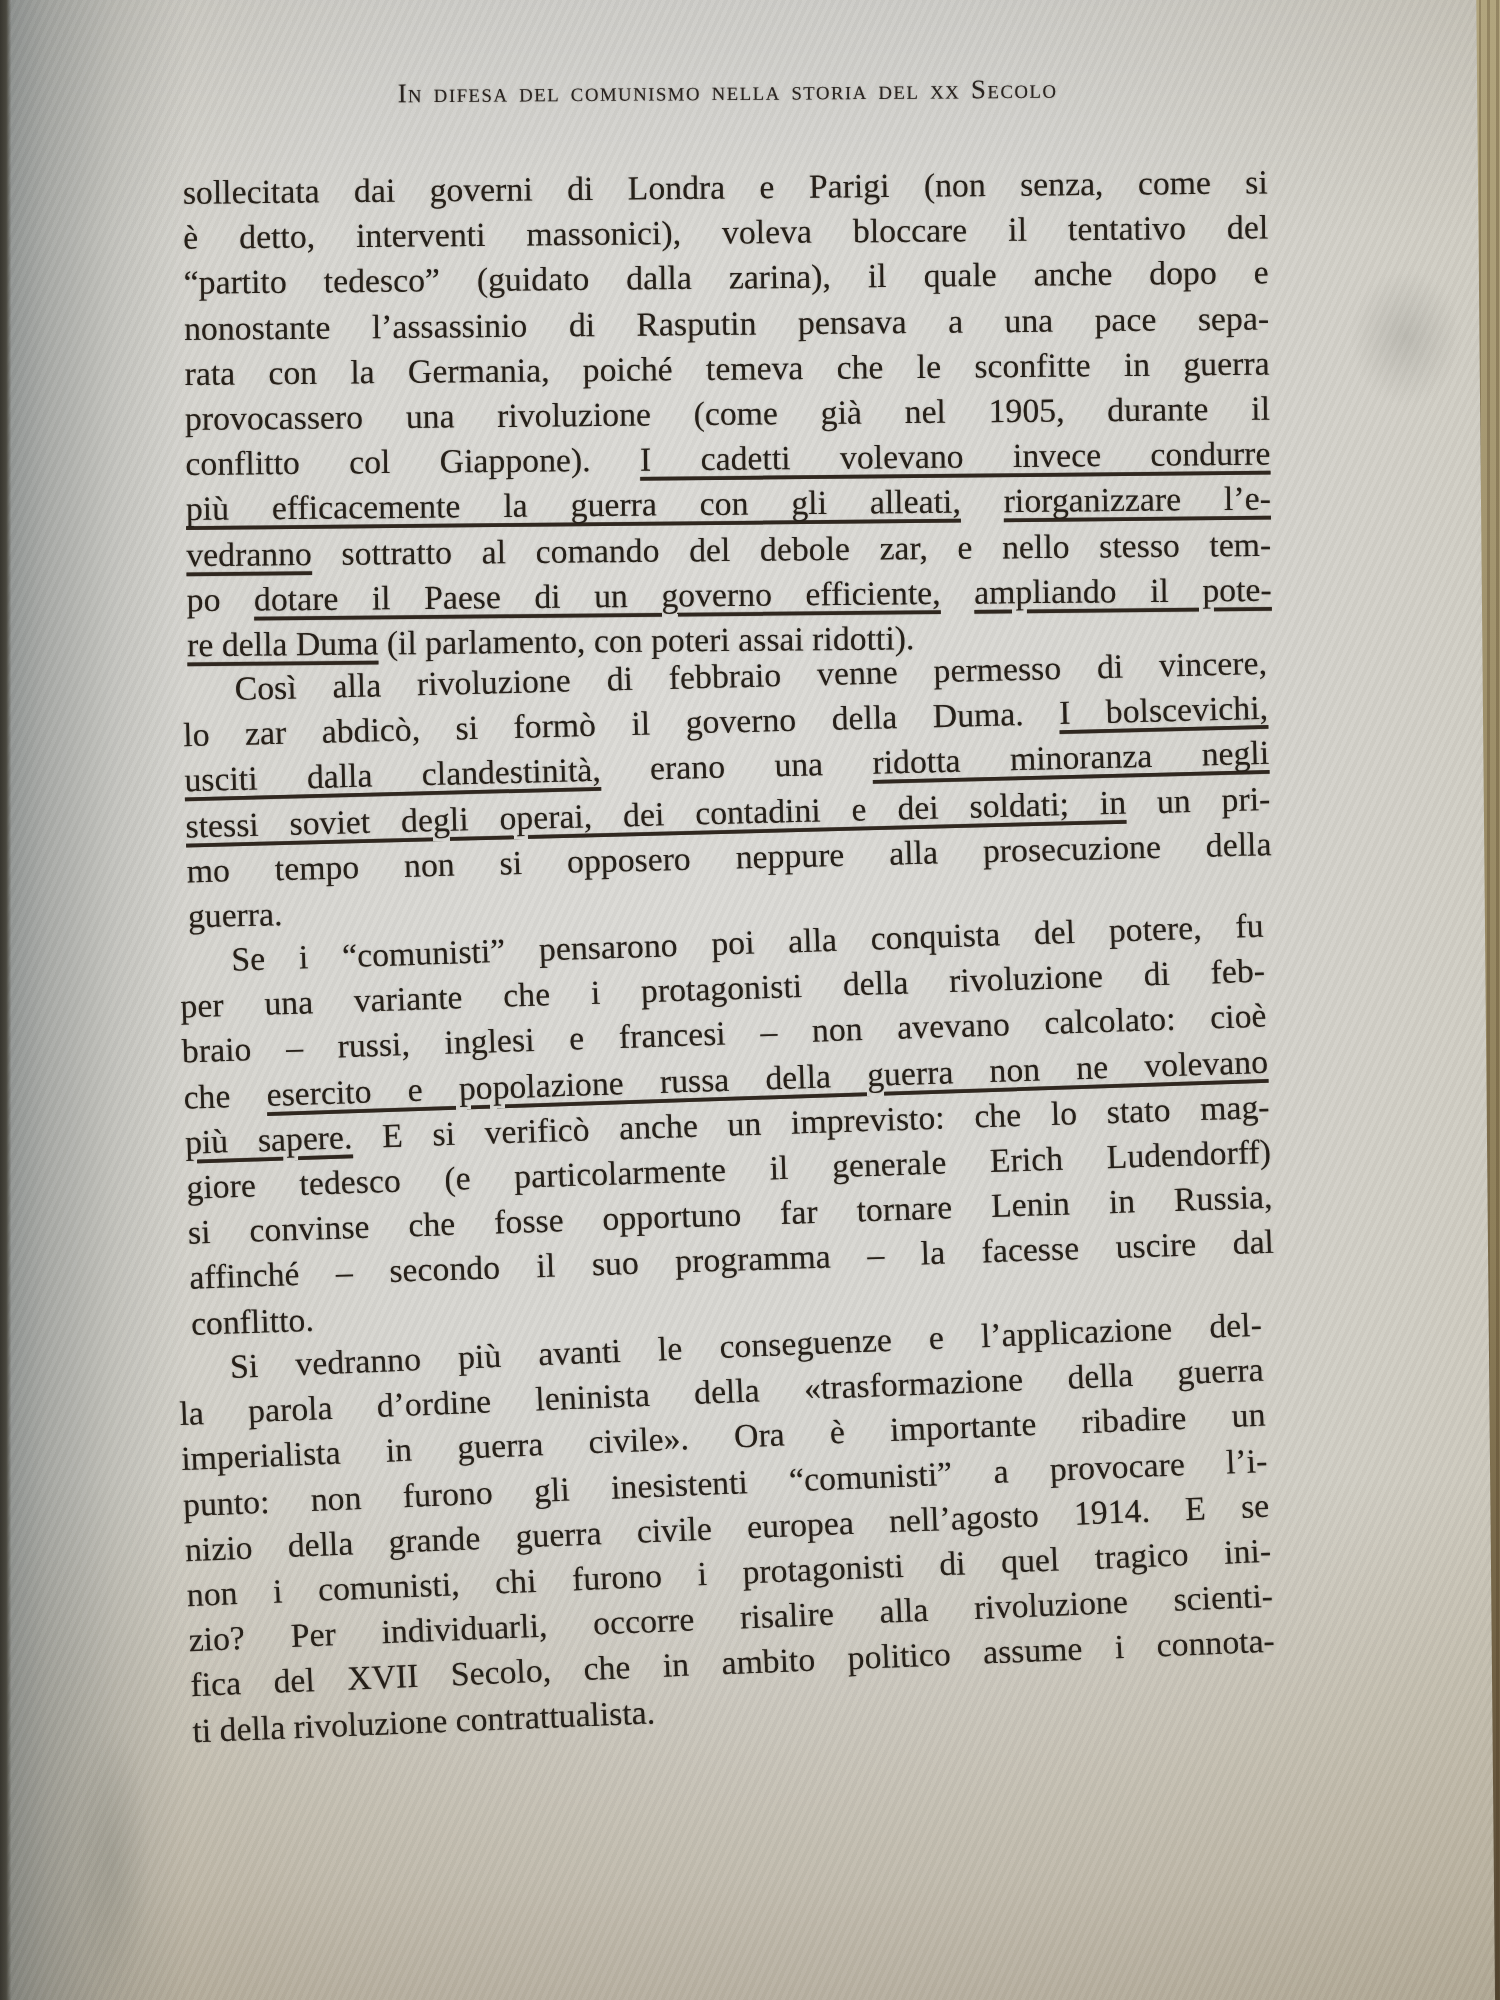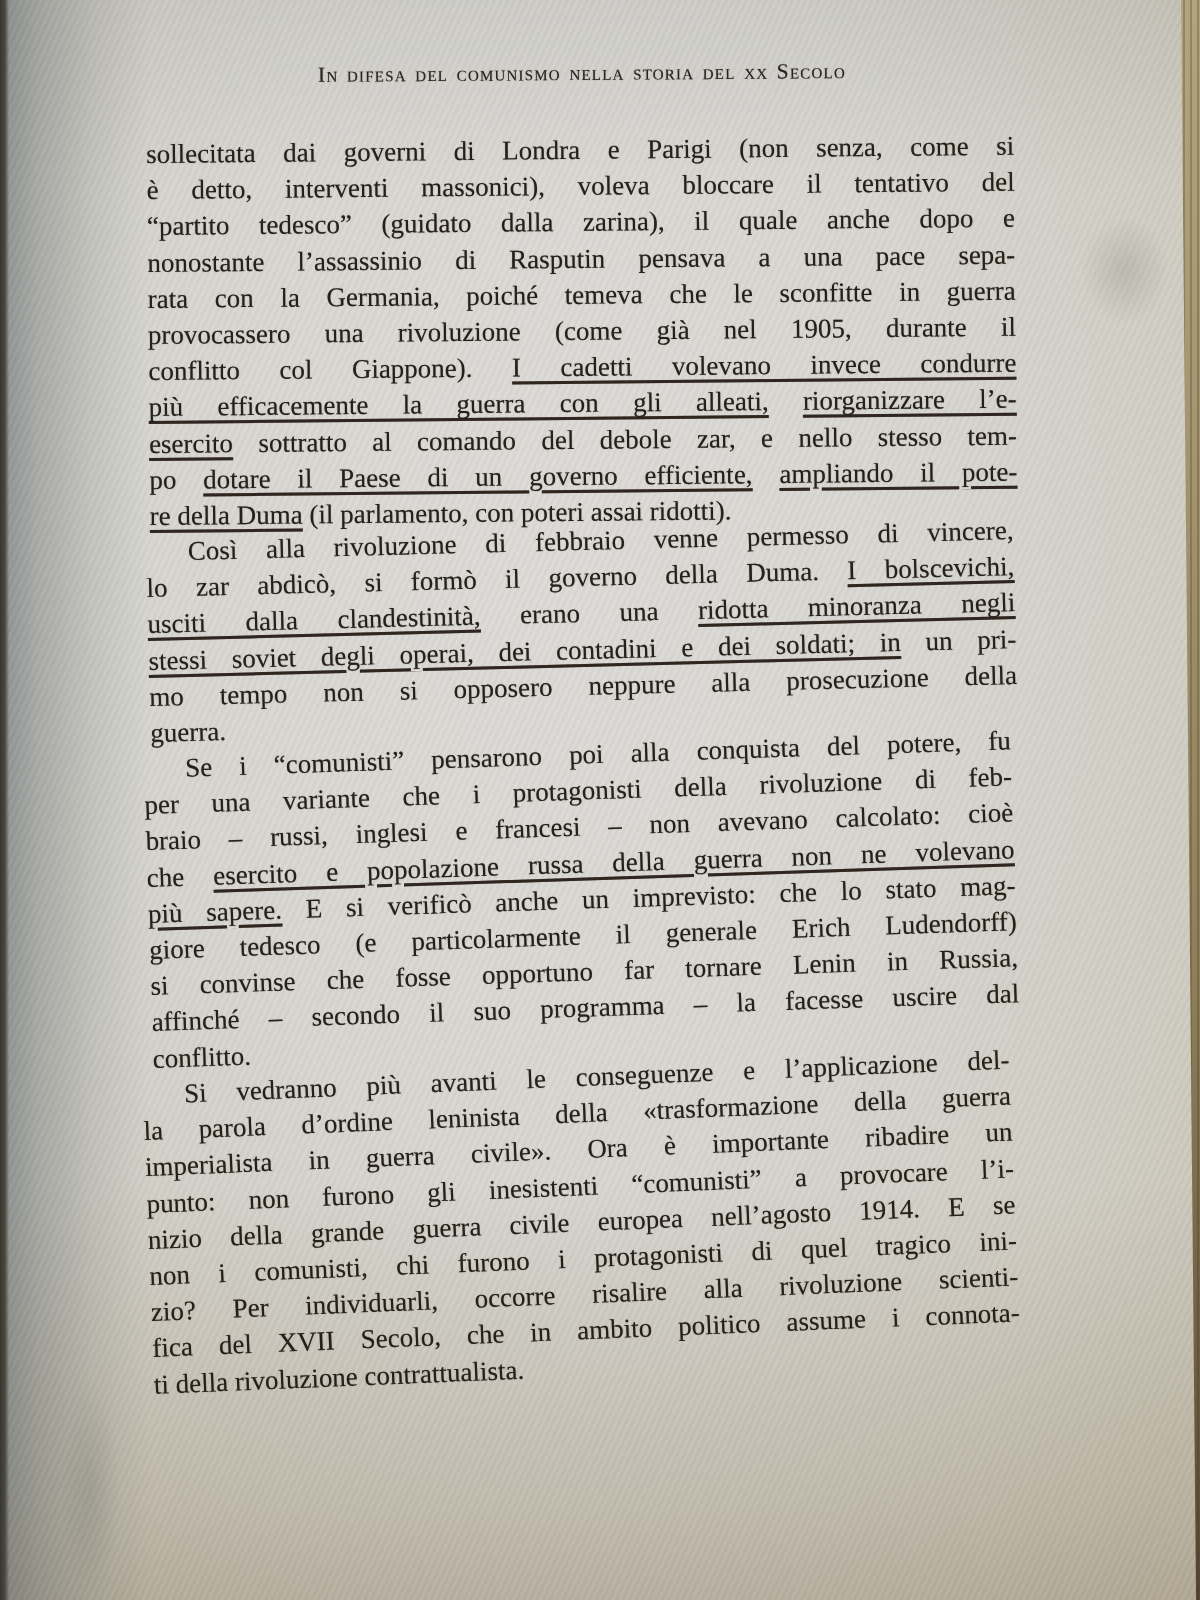--- a/index.html
+++ b/index.html
@@ -111,21 +111,21 @@
   <div class="text-col">
       <div class="para tilt-0">
         <div class="line"><span class="seg">sollecitata dai governi di Londra e Parigi (non senza, come si</span></div>
         <div class="line"><span class="seg">è detto, interventi massonici), voleva bloccare il tentativo del</span></div>
         <div class="line"><span class="seg">“partito tedesco” (guidato dalla zarina), il quale anche dopo e</span></div>
         <div class="line"><span class="seg">nonostante l’assassinio di Rasputin pensava a una pace sepa-</span></div>
         <div class="line"><span class="seg">rata con la Germania, poiché temeva che le sconfitte in guerra</span></div>
         <div class="line"><span class="seg">provocassero una rivoluzione (come già nel 1905, durante il</span></div>
         <div class="line"><span class="seg">conflitto col Giappone). </span><span class="seg-u">I cadetti volevano invece condurre</span></div>
         <div class="line"><span class="seg-u">più efficacemente la guerra con gli alleati,</span><span class="seg"> </span><span class="seg-u">riorganizzare l’e-</span></div>
-        <div class="line"><span class="seg-u">esercito</span><span class="seg"> sottratto al comando del debole zar, e nello stesso tem-</span></div>
+        <div class="line"><span class="seg-u">vedranno</span><span class="seg"> sottratto al comando del debole zar, e nello stesso tem-</span></div>
         <div class="line"><span class="seg">po </span><span class="seg-u">dotare il Paese di un governo efficiente,</span><span class="seg"> </span><span class="seg-u">ampliando il pote-</span></div>
         <div class="line end"><span class="seg-u">re della Duma</span><span class="seg"> (il parlamento, con poteri assai ridotti).</span></div>
       </div>
       <div class="para tilt-1">
         <div class="line indent"><span class="seg">Così alla rivoluzione di febbraio venne permesso di vincere,</span></div>
         <div class="line"><span class="seg">lo zar abdicò, si formò il governo della Duma. </span><span class="seg-u">I bolscevichi,</span></div>
         <div class="line"><span class="seg-u">usciti dalla clandestinità,</span><span class="seg"> erano una </span><span class="seg-u">ridotta minoranza negli</span></div>
         <div class="line"><span class="seg-u">stessi soviet degli operai, dei contadini e dei soldati; in</span><span class="seg"> un pri-</span></div>
         <div class="line"><span class="seg">mo tempo non si opposero neppure alla prosecuzione della</span></div>
         <div class="line end"><span class="seg">guerra.</span></div>

